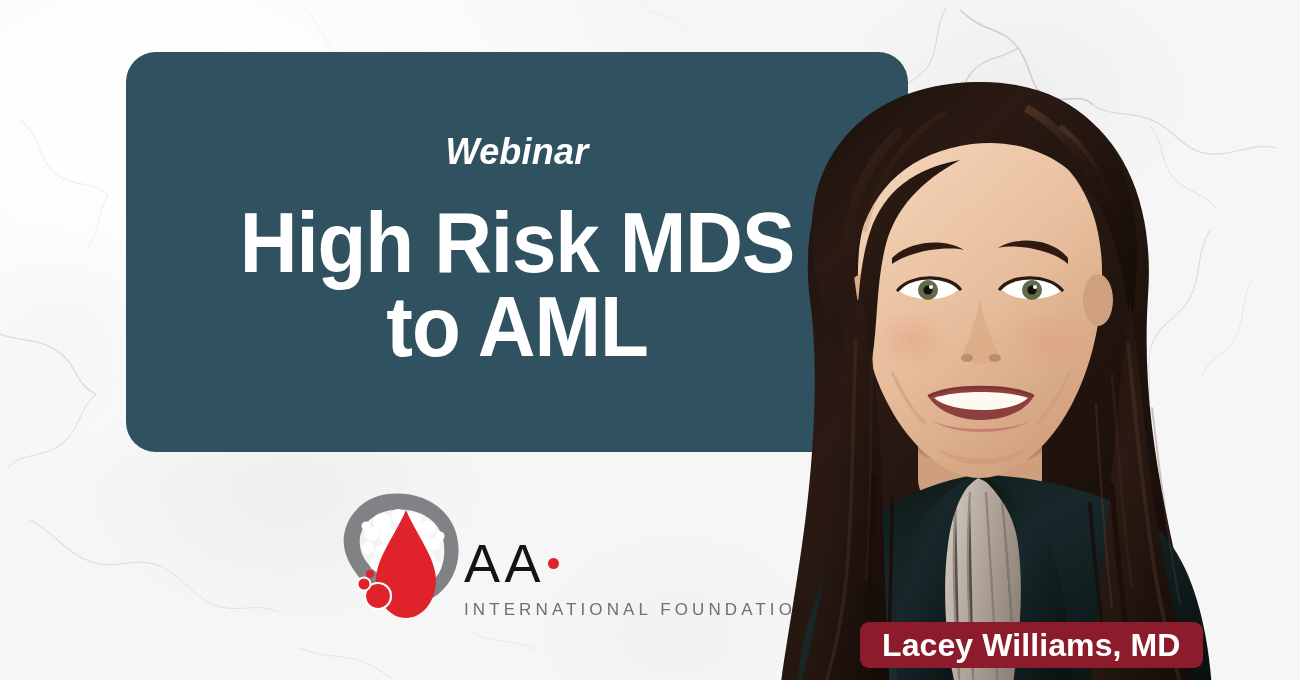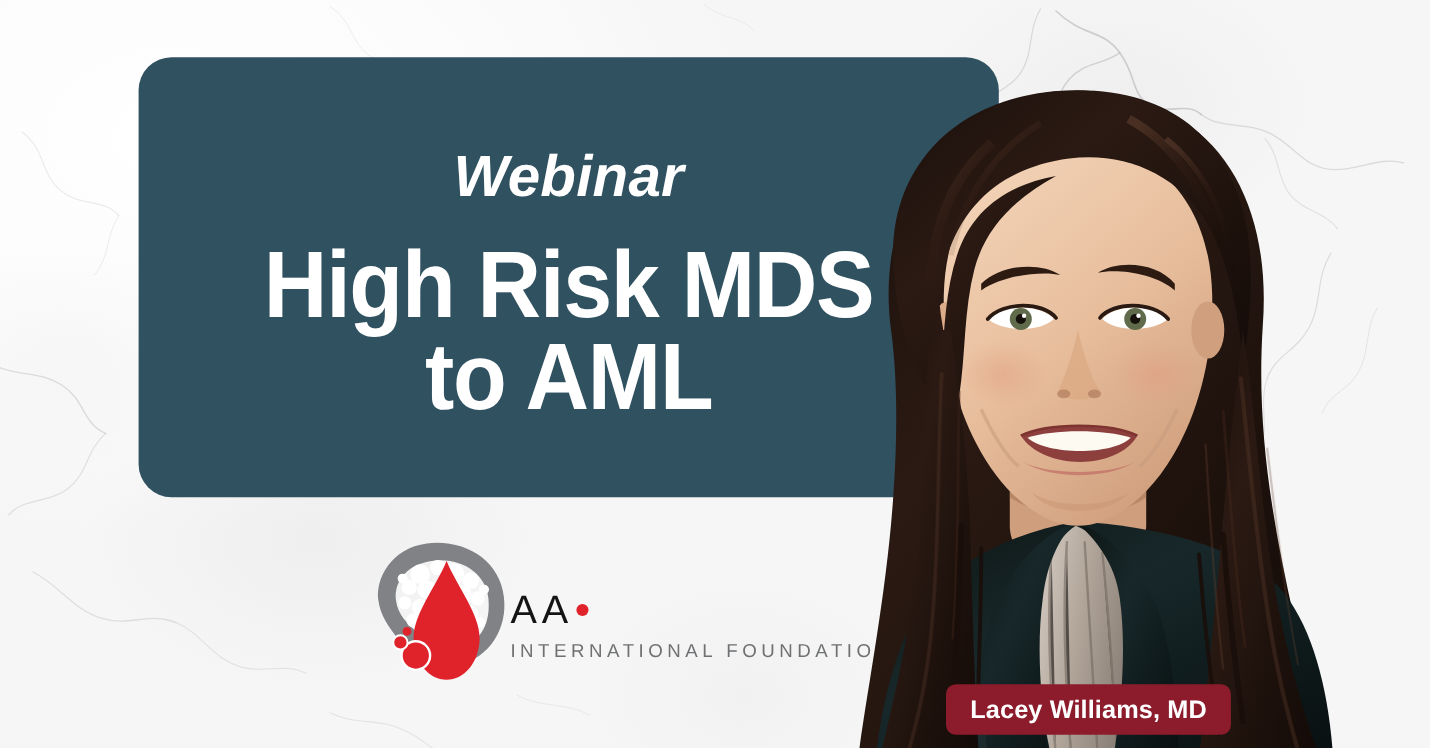--- a/index.html
+++ b/index.html
@@ -54,21 +54,21 @@
     inset: 0;
     display: flex;
     flex-direction: column;
     align-items: center;
     justify-content: flex-start;
     padding-top: 82px;
     box-sizing: border-box;
   }
   .eyebrow {
     color: #ffffff;
-    font-size: 53px;
+    font-size: 36px;
     font-weight: 700;
     font-style: italic;
     letter-spacing: .2px;
     line-height: 1;
     margin: 0 0 30px 0;
   }
   .headline {
     color: #ffffff;
     font-size: 86px;
     font-weight: 700;
@@ -110,21 +110,21 @@
     height: 140px;
   }
   .logo-mark svg { display: block; width: 140px; height: 140px; }
   .logo-word {
     position: absolute;
     left: 128px;
     top: 50px;
     width: 250px;
   }
   .logo-title {
-    font-size: 36px;
+    font-size: 54px;
     font-weight: 400;
     color: #141414;
     letter-spacing: 4.5px;
     line-height: 1;
     white-space: nowrap;
     display: flex;
     align-items: center;
   }
   .logo-dot {
     display: inline-block;
@@ -153,21 +153,21 @@
     height: 46px;
     padding: 0 22px;
     display: flex;
     align-items: center;
     background: #8c1c2c;
     border-radius: 9px;
     z-index: 9;
   }
   .speaker-name {
     color: #ffffff;
-    font-size: 23px;
+    font-size: 32px;
     font-weight: 700;
     letter-spacing: .1px;
     line-height: 1;
     white-space: nowrap;
   }
 </style>
 </head>
 <body>
 
 <div id="stage">

